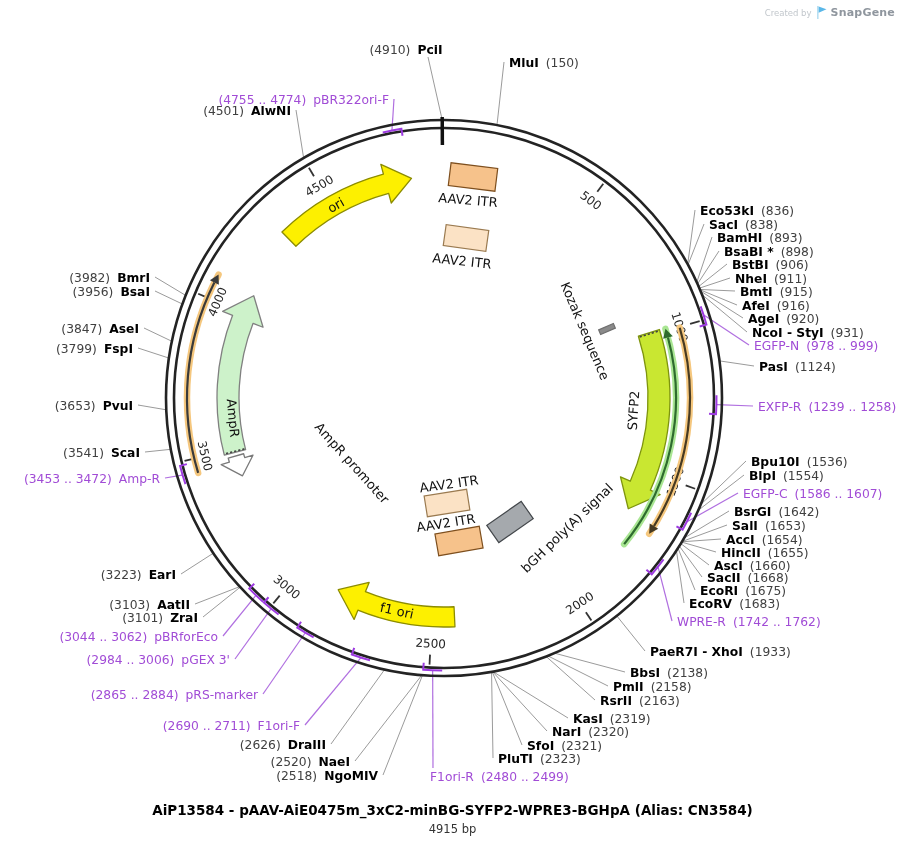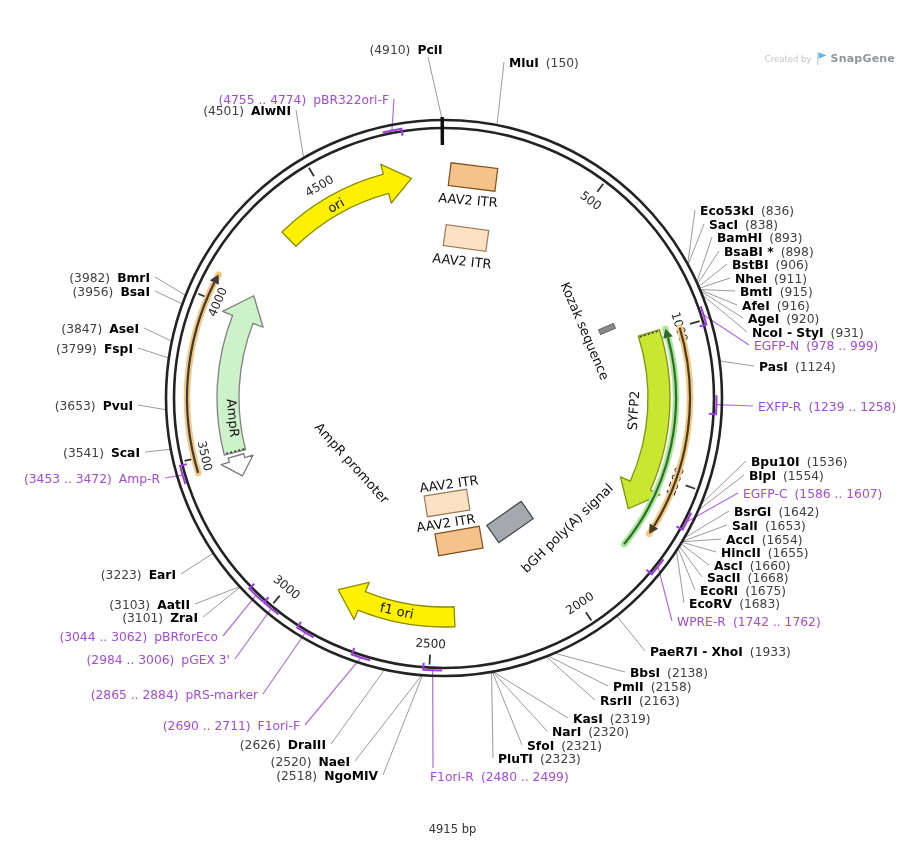--- a/index.html
+++ b/index.html
@@ -1,18 +1,18 @@
 <!DOCTYPE html>
 <html><head>
 <meta charset="utf-8">
 <style>
   html,body{margin:0;padding:0;background:#ffffff;}
   .canvas{position:relative;width:905px;height:866px;background:#ffffff;overflow:hidden;
           font-family:"DejaVu Sans","Liberation Sans",sans-serif;}
-  .branding{position:absolute;top:6px;right:10px;display:flex;align-items:center;gap:4px;margin-top:46px;}
+  .branding{position:absolute;top:6px;right:10px;display:flex;align-items:center;gap:4px;}
   .branding .cb{font-size:8.5px;color:#c2c7cc;}
   .branding .app{font-size:11px;color:#8f969e;font-weight:600;letter-spacing:.2px;}
   #map{position:absolute;left:0;top:0;}
   .title-line{position:absolute;left:0;top:802px;width:905px;text-align:center;
               font-size:13.5px;font-weight:bold;color:#000;}
   .bp-line{position:absolute;left:0;top:822px;width:905px;text-align:center;
            font-size:11.5px;color:#333;}
   text{font-family:"DejaVu Sans","Liberation Sans",sans-serif;}
   .ann-enzyme .nm{font-weight:bold;fill:#000000;}
   .ann-enzyme .dt{fill:#404040;}
@@ -222,14 +222,15 @@
         <text x="352" y="463" class="feat-label" text-anchor="middle" dy="4.5" transform="rotate(48 352 463)">AmpR promoter</text>
         <text x="633.59" y="410.44" class="feat-label" text-anchor="middle" dy="4.5" transform="rotate(-86.24618514750762 633.59 410.44)">SYFP2</text>
         <text x="468" y="200" class="feat-label" text-anchor="middle" dy="4.5" transform="rotate(5 468 200)">AAV2 ITR</text>
         <text x="462" y="261" class="feat-label" text-anchor="middle" dy="4.5" transform="rotate(6 462 261)">AAV2 ITR</text>
         <text x="449" y="484" class="feat-label" text-anchor="middle" dy="4.5" transform="rotate(-8 449 484)">AAV2 ITR</text>
         <text x="446" y="523" class="feat-label" text-anchor="middle" dy="4.5" transform="rotate(-9 446 523)">AAV2 ITR</text>
         <text x="567" y="528" class="feat-label" text-anchor="middle" dy="4.5" transform="rotate(-44 567 528)">bGH poly(A) signal</text>
         <text x="585" y="331" class="feat-label" text-anchor="middle" dy="4.5" transform="rotate(67 585 331)">Kozak sequence</text>
       </g>
     </svg>
+  <div class="title-line">AiP13584 - pAAV-AiE0475m_3xC2-minBG-SYFP2-WPRE3-BGHpA (Alias: CN3584)</div>
   <div class="bp-line">4915 bp</div>
 </div>
 
 </body></html>

